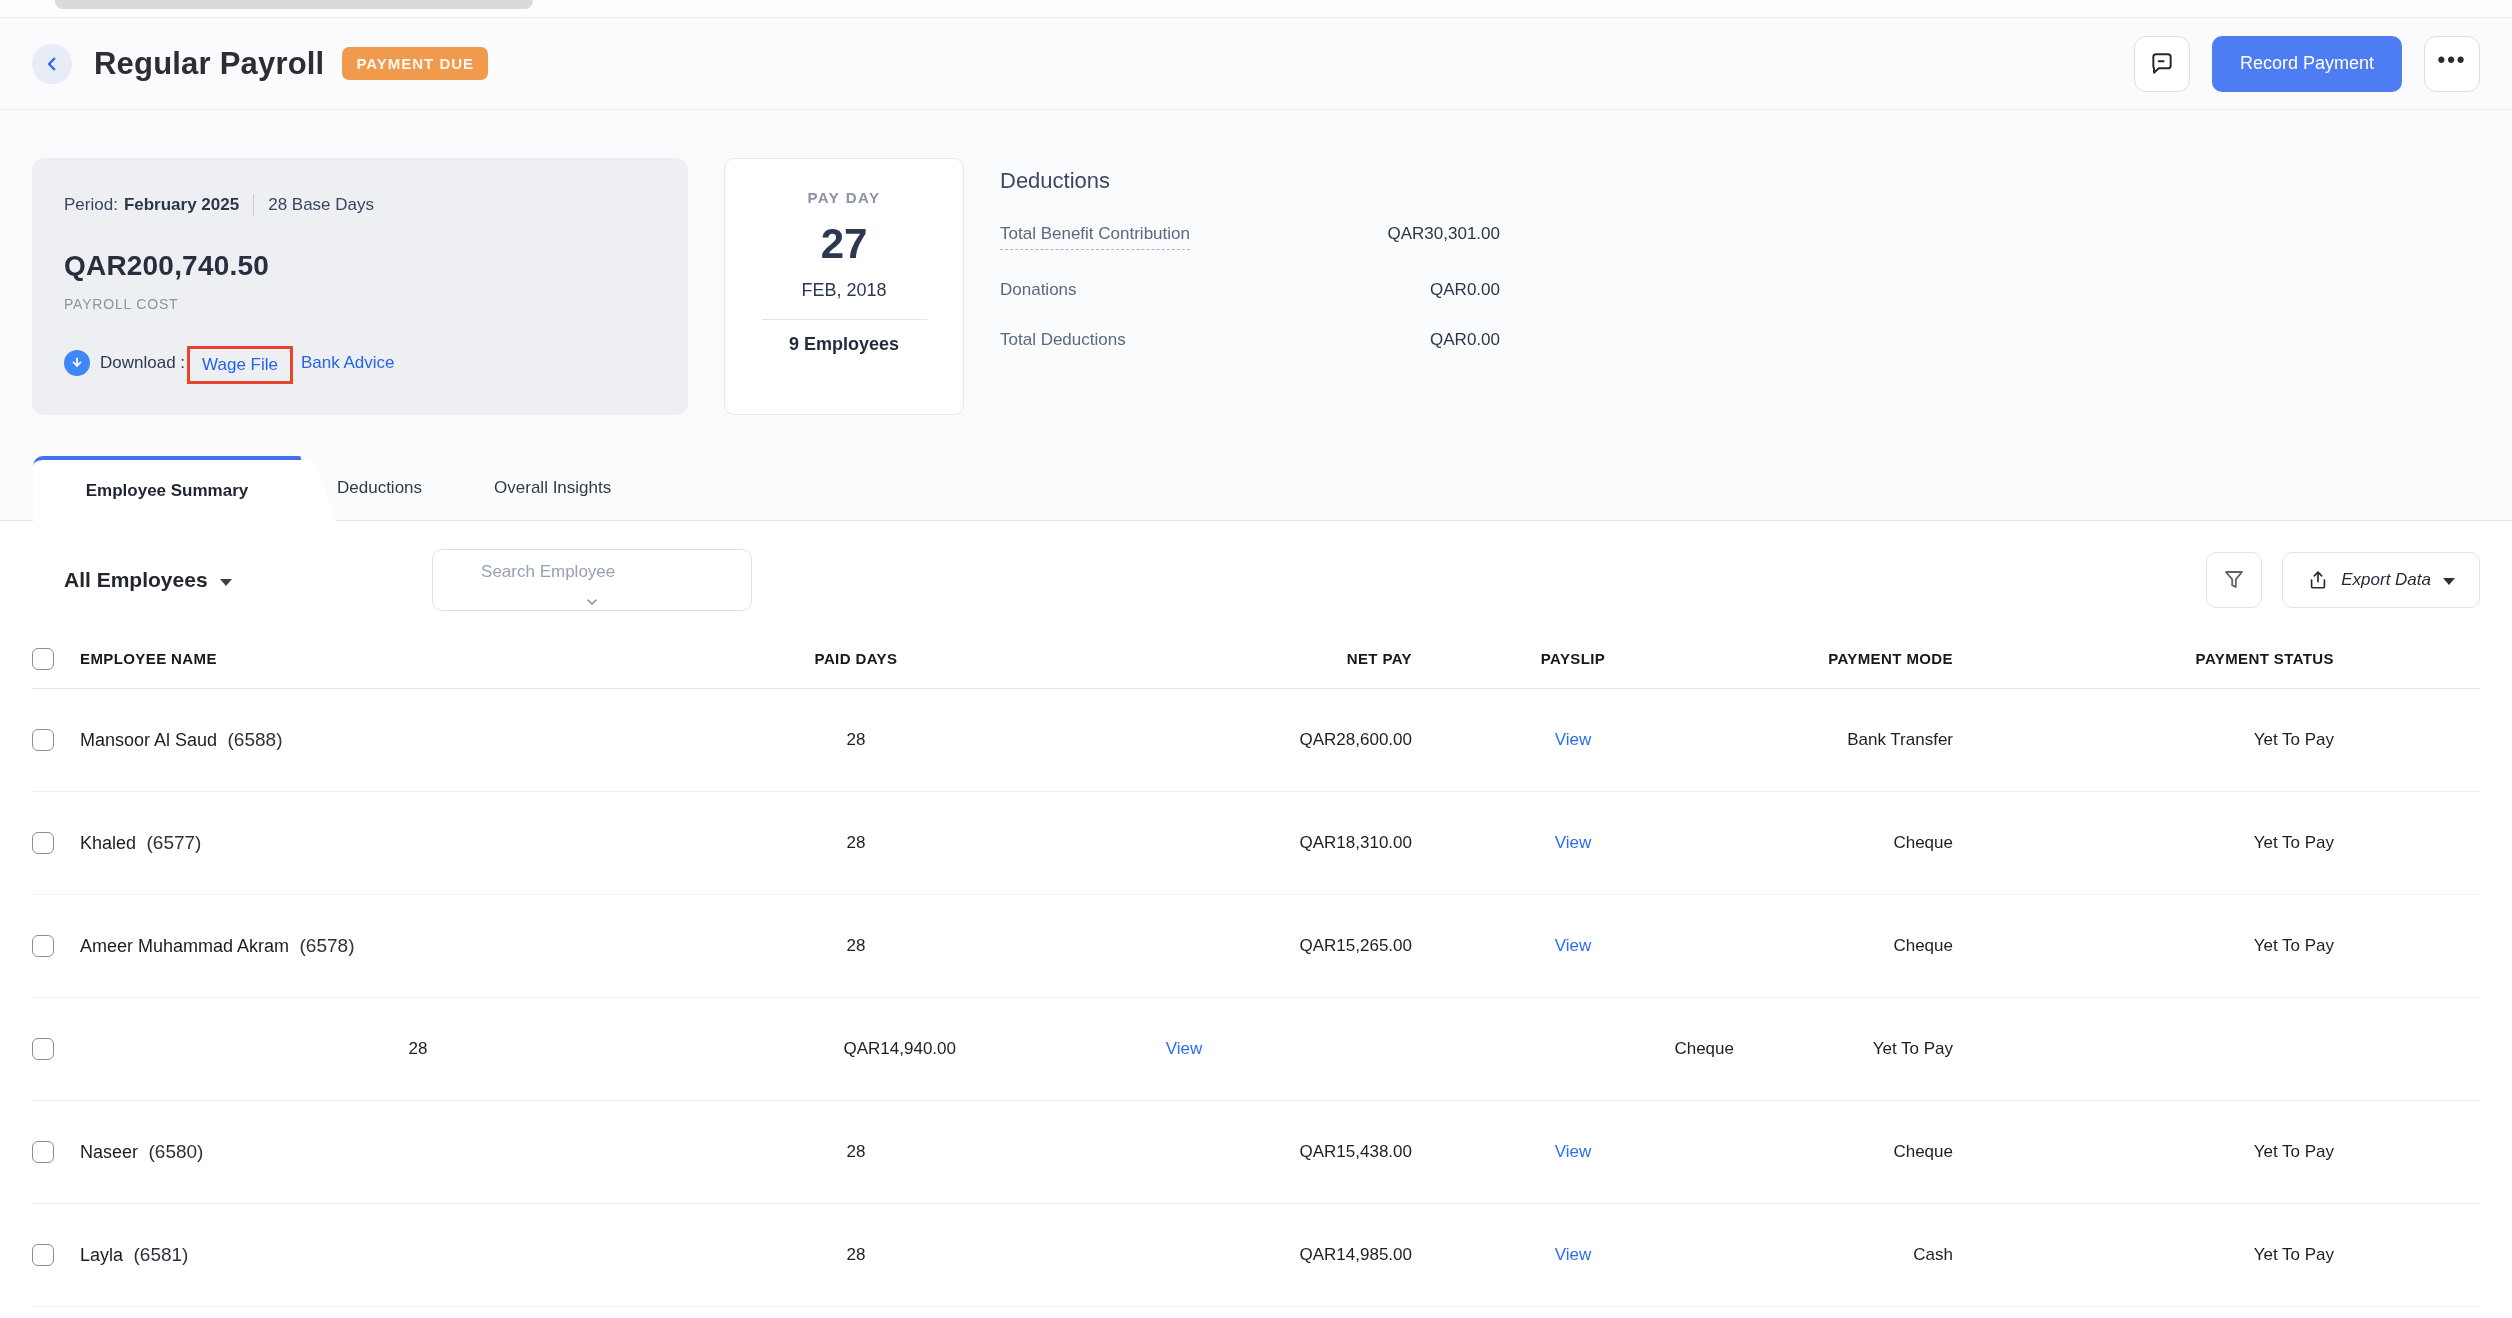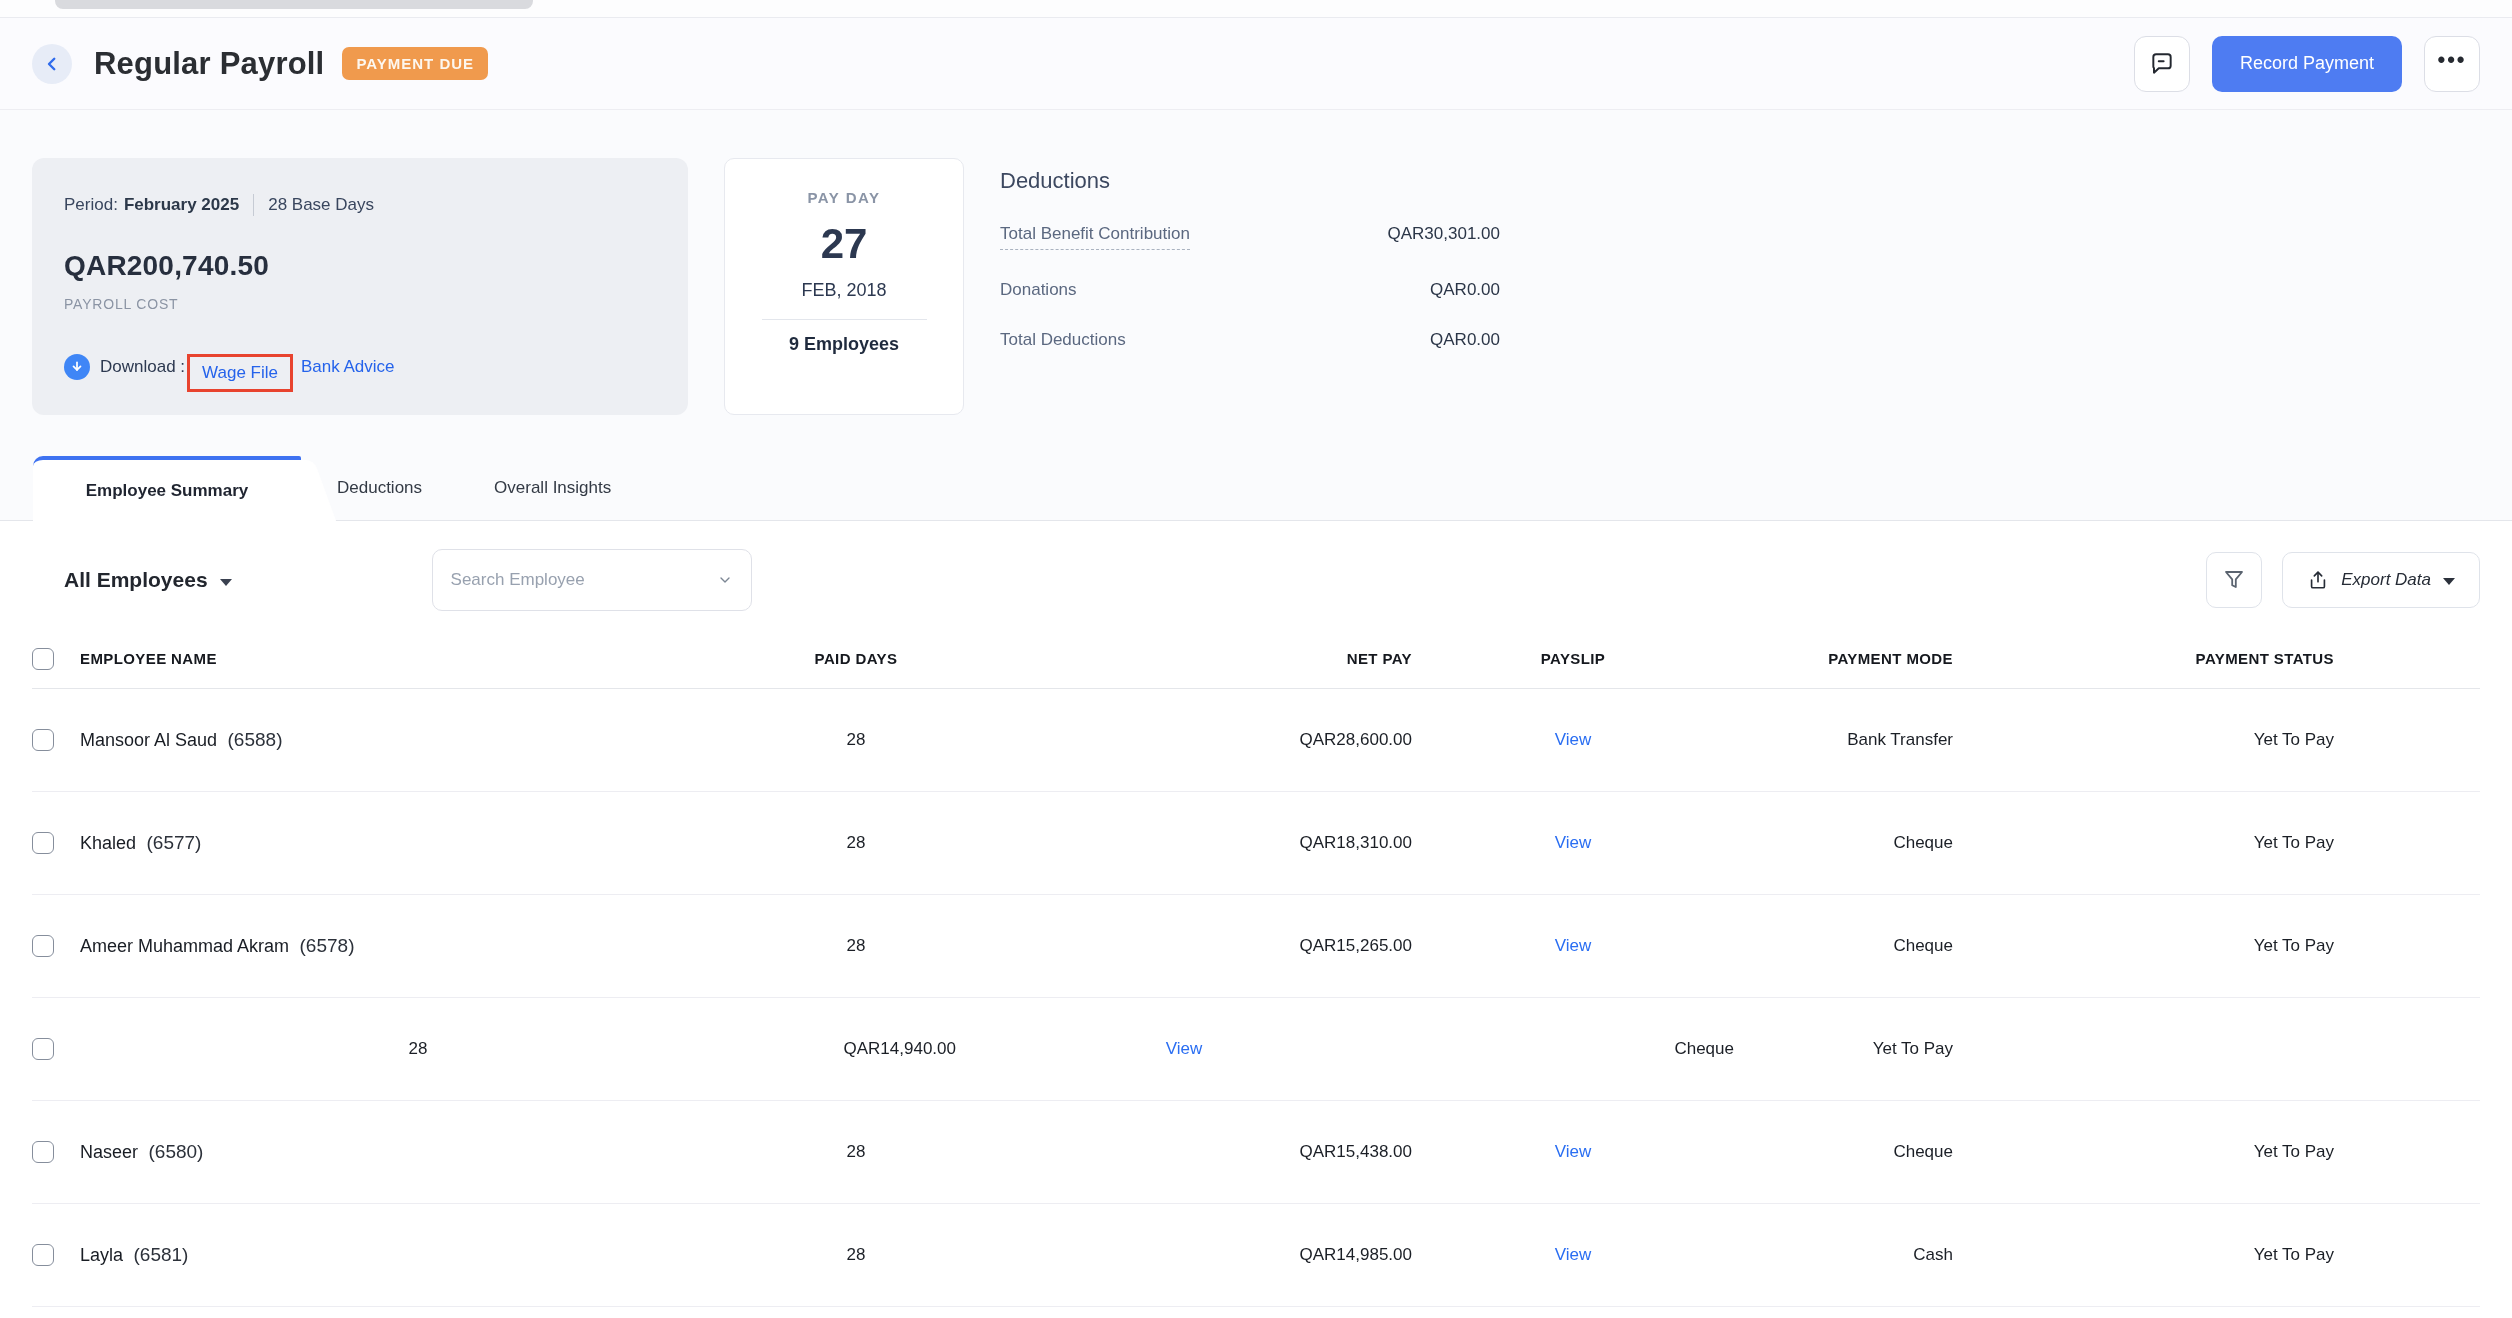--- a/index.html
+++ b/index.html
@@ -33,21 +33,21 @@
   .period-line b { font-weight:700; color:#2c3849; margin-left:6px; }
   .vdiv { width:1px; height:22px; background:#c6cbd4; margin:0 14px; }
   .amounts { display:flex; margin-top:34px; }
   .amount-col { width:320px; }
   .amount-value { font-size:28px; font-weight:600; color:#272f3e; letter-spacing:0.2px; }
   .amount-label { font-size:14px; color:#8b94a4; letter-spacing:0.8px; margin-top:14px; }
   .download-row { display:flex; align-items:center; margin-top:30px; font-size:17px; color:#2d3950; }
   .dl-circle { width:26px; height:26px; border-radius:50%; background:#3f86f6; display:flex;
     align-items:center; justify-content:center; margin-right:10px; flex:0 0 auto; }
   .link { color:#2563eb; text-decoration:none; cursor:pointer; font-size:17px; }
-  .annotation-box { border:3px solid #e8432e; padding:6px 12px; margin:12px 8px 0 2px; display:inline-block; }
+  .annotation-box { border:3px solid #e8432e; padding:6px 12px; margin:4px 8px 0 2px; display:inline-block; }
 
   .payday-card { width:240px; height:257px; background:#fff; border:1px solid #e7e9ef; border-radius:10px;
     display:flex; flex-direction:column; align-items:center; padding-top:30px; }
   .payday-label { font-size:15px; font-weight:700; color:#8a94a6; letter-spacing:1.5px; }
   .payday-day { font-size:42px; font-weight:600; color:#2c3850; margin-top:14px; }
   .payday-month { font-size:18px; color:#2c3850; margin-top:12px; }
   .payday-divider { width:165px; height:1px; background:#e3e6ec; margin:18px 0 14px; }
   .payday-count { font-size:18px; font-weight:600; color:#1f2a3d; }
 
   .deductions-panel { width:500px; padding-top:10px; }
@@ -70,21 +70,21 @@
   .tab .tab-label { font-size:17px; color:#333a45; }
 
   
   .content { background:#fff; border-top:1px solid #e4e6eb; min-height:800px; padding:28px 32px 0 32px; position:relative; z-index:1; }
   .controls-row { display:flex; align-items:center; }
   .employee-filter { display:flex; align-items:center; gap:12px; cursor:pointer;margin-left:32px; }
   .employee-filter .ef-label { font-size:21px; font-weight:600; color:#22262e; }
   .caret-down { width:0; height:0; border-left:6px solid transparent; border-right:6px solid transparent;
     border-top:7px solid #3a4150; margin-top:4px; }
   .search-select { margin-left:200px; width:320px; height:62px; border:1.5px solid #dfe1e8; border-radius:10px;
-    display:flex; align-items:center; padding:0 18px; background:#fff; }
+    display:flex; align-items:center; padding:0 18px; background:#fff;flex-direction:column; }
   .search-select input { border:none; outline:none; flex:1; font-size:17px; font-family:inherit; color:#3a414d; background:transparent; }
   .search-select input::placeholder { color:#98a1af; }
   .controls-right { margin-left:auto; display:flex; align-items:center; gap:20px; }
   .filter-btn { width:56px; height:56px; border-radius:10px; border:1px solid #dfe3ea; background:#fff;
     display:flex; align-items:center; justify-content:center; cursor:pointer; }
   .export-btn { height:56px; border-radius:10px; border:1px solid #dfe3ea; background:#fff; cursor:pointer;
     display:flex; align-items:center; gap:12px; padding:0 24px; font-family:inherit;font-style:italic; }
   .export-btn .export-label { font-size:17px; color:#262c36; }
   .export-btn .caret-down { border-top-color:#2b313b; margin-top:2px; }
 

